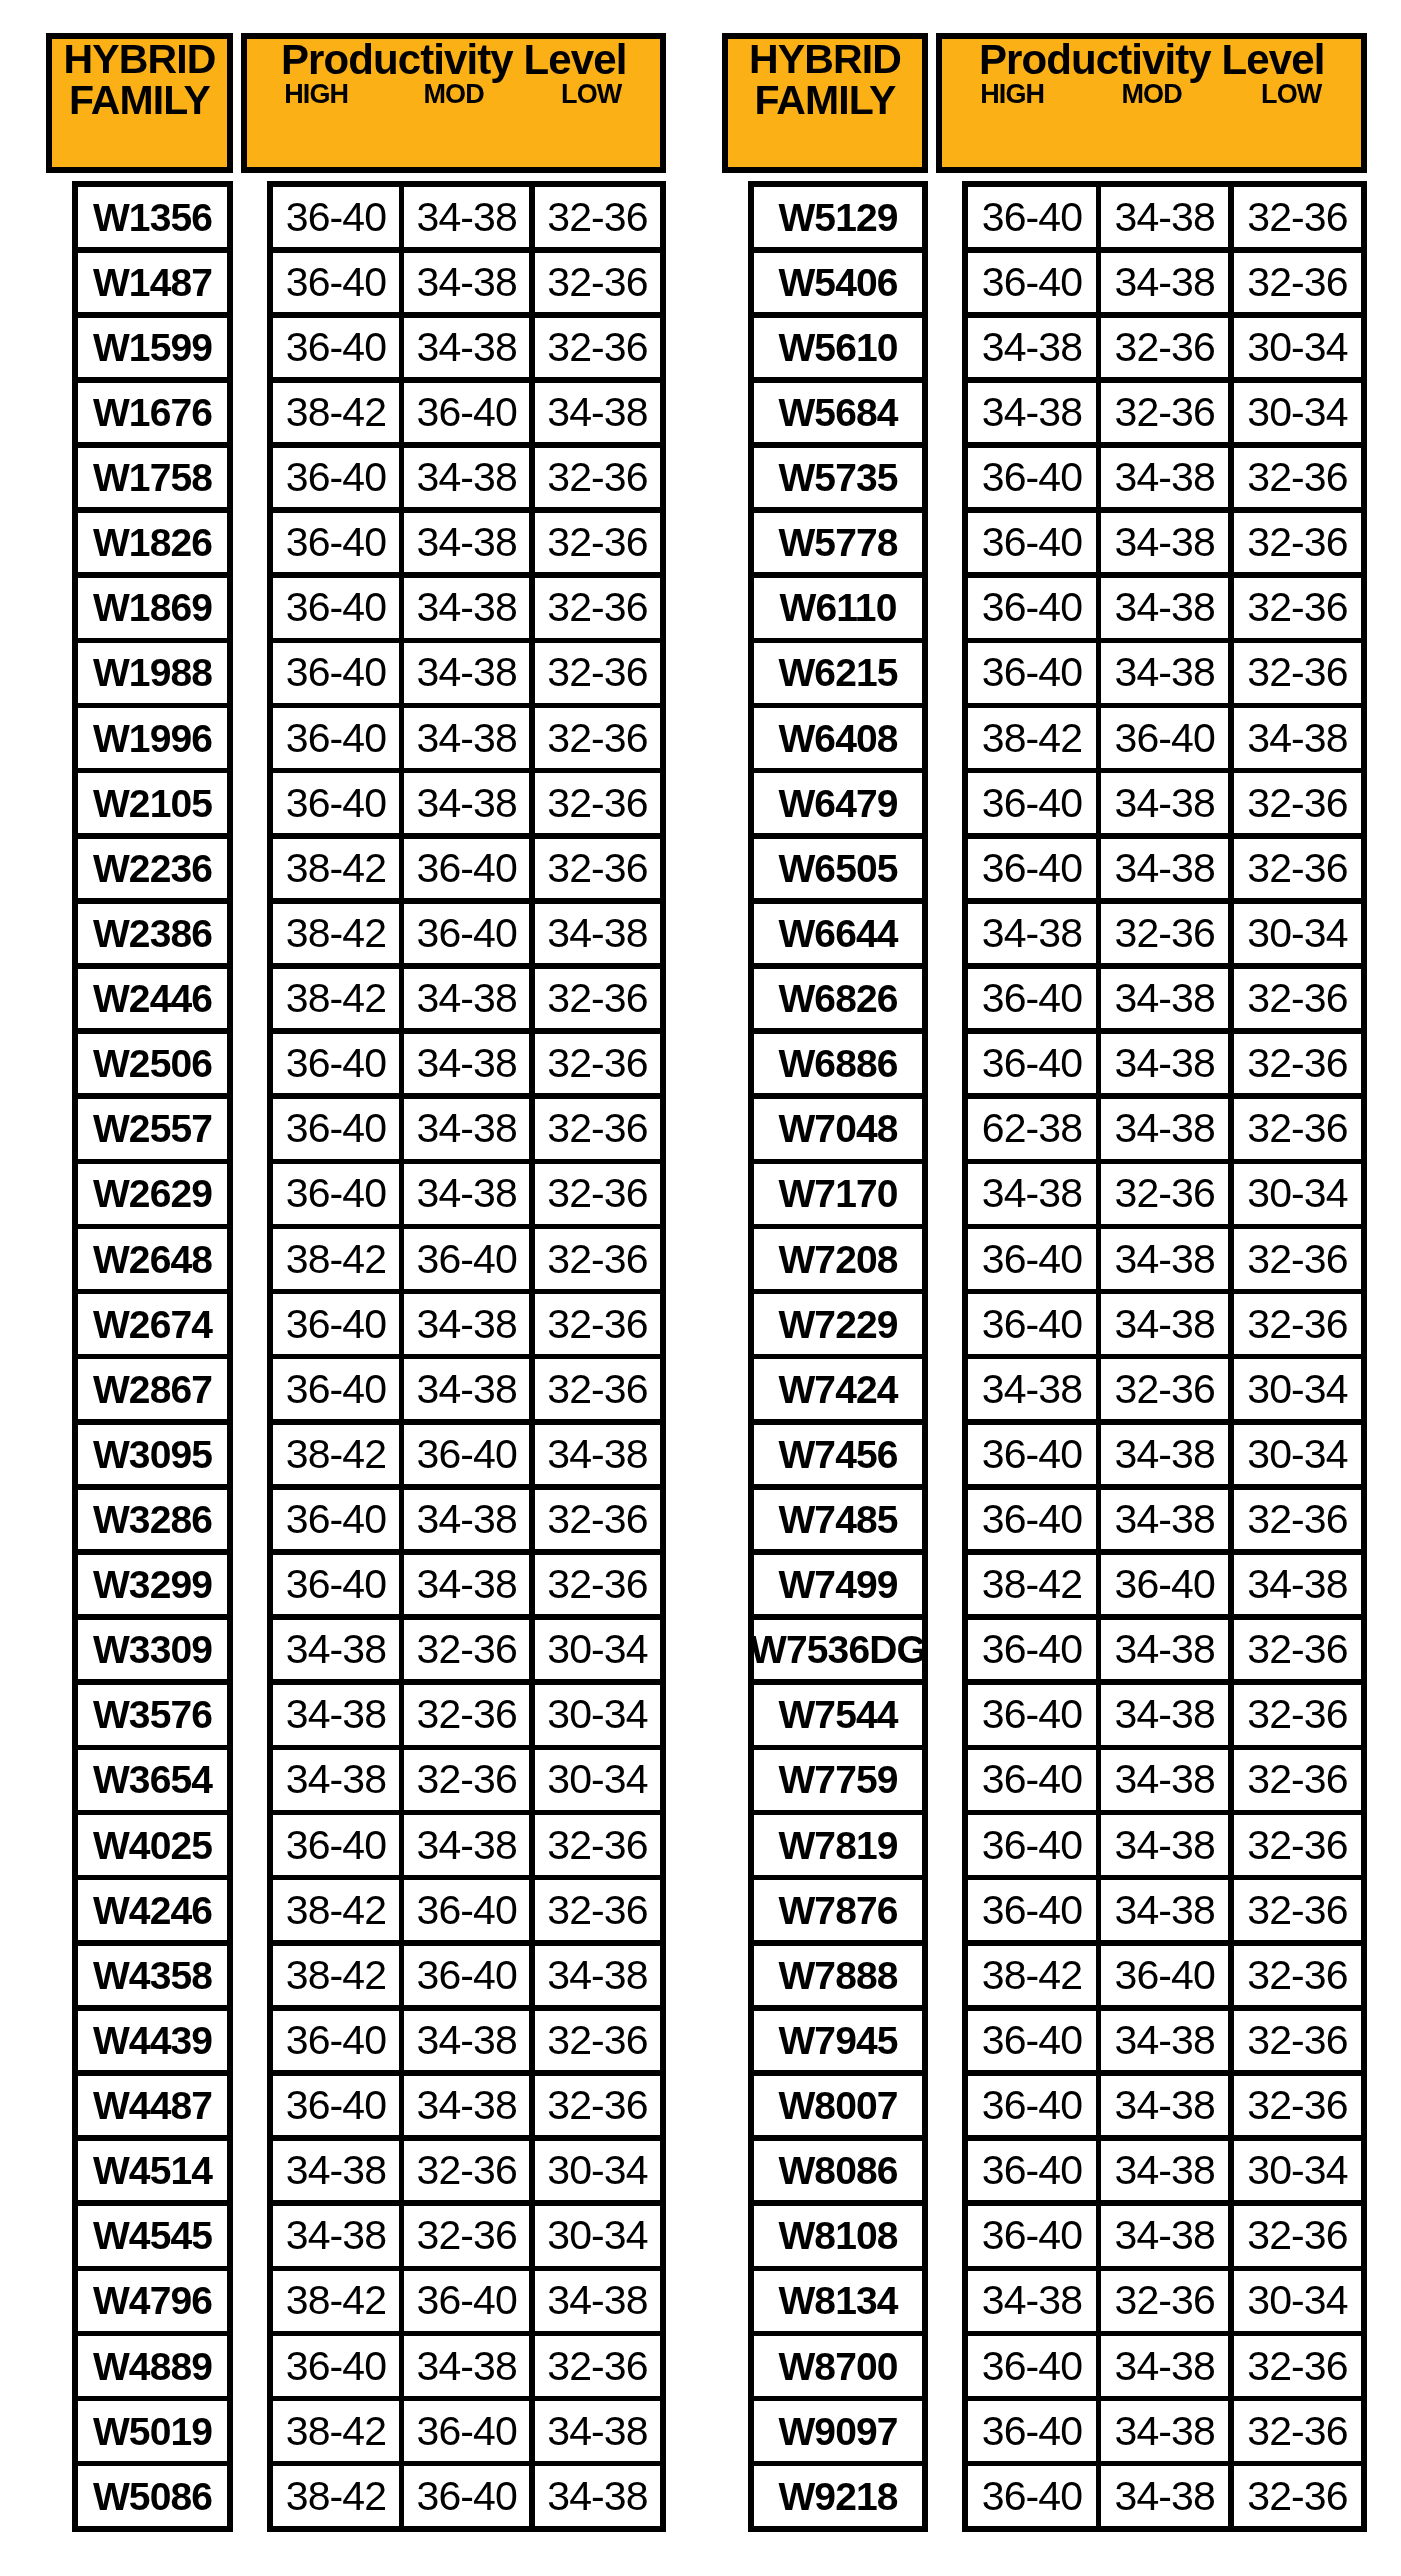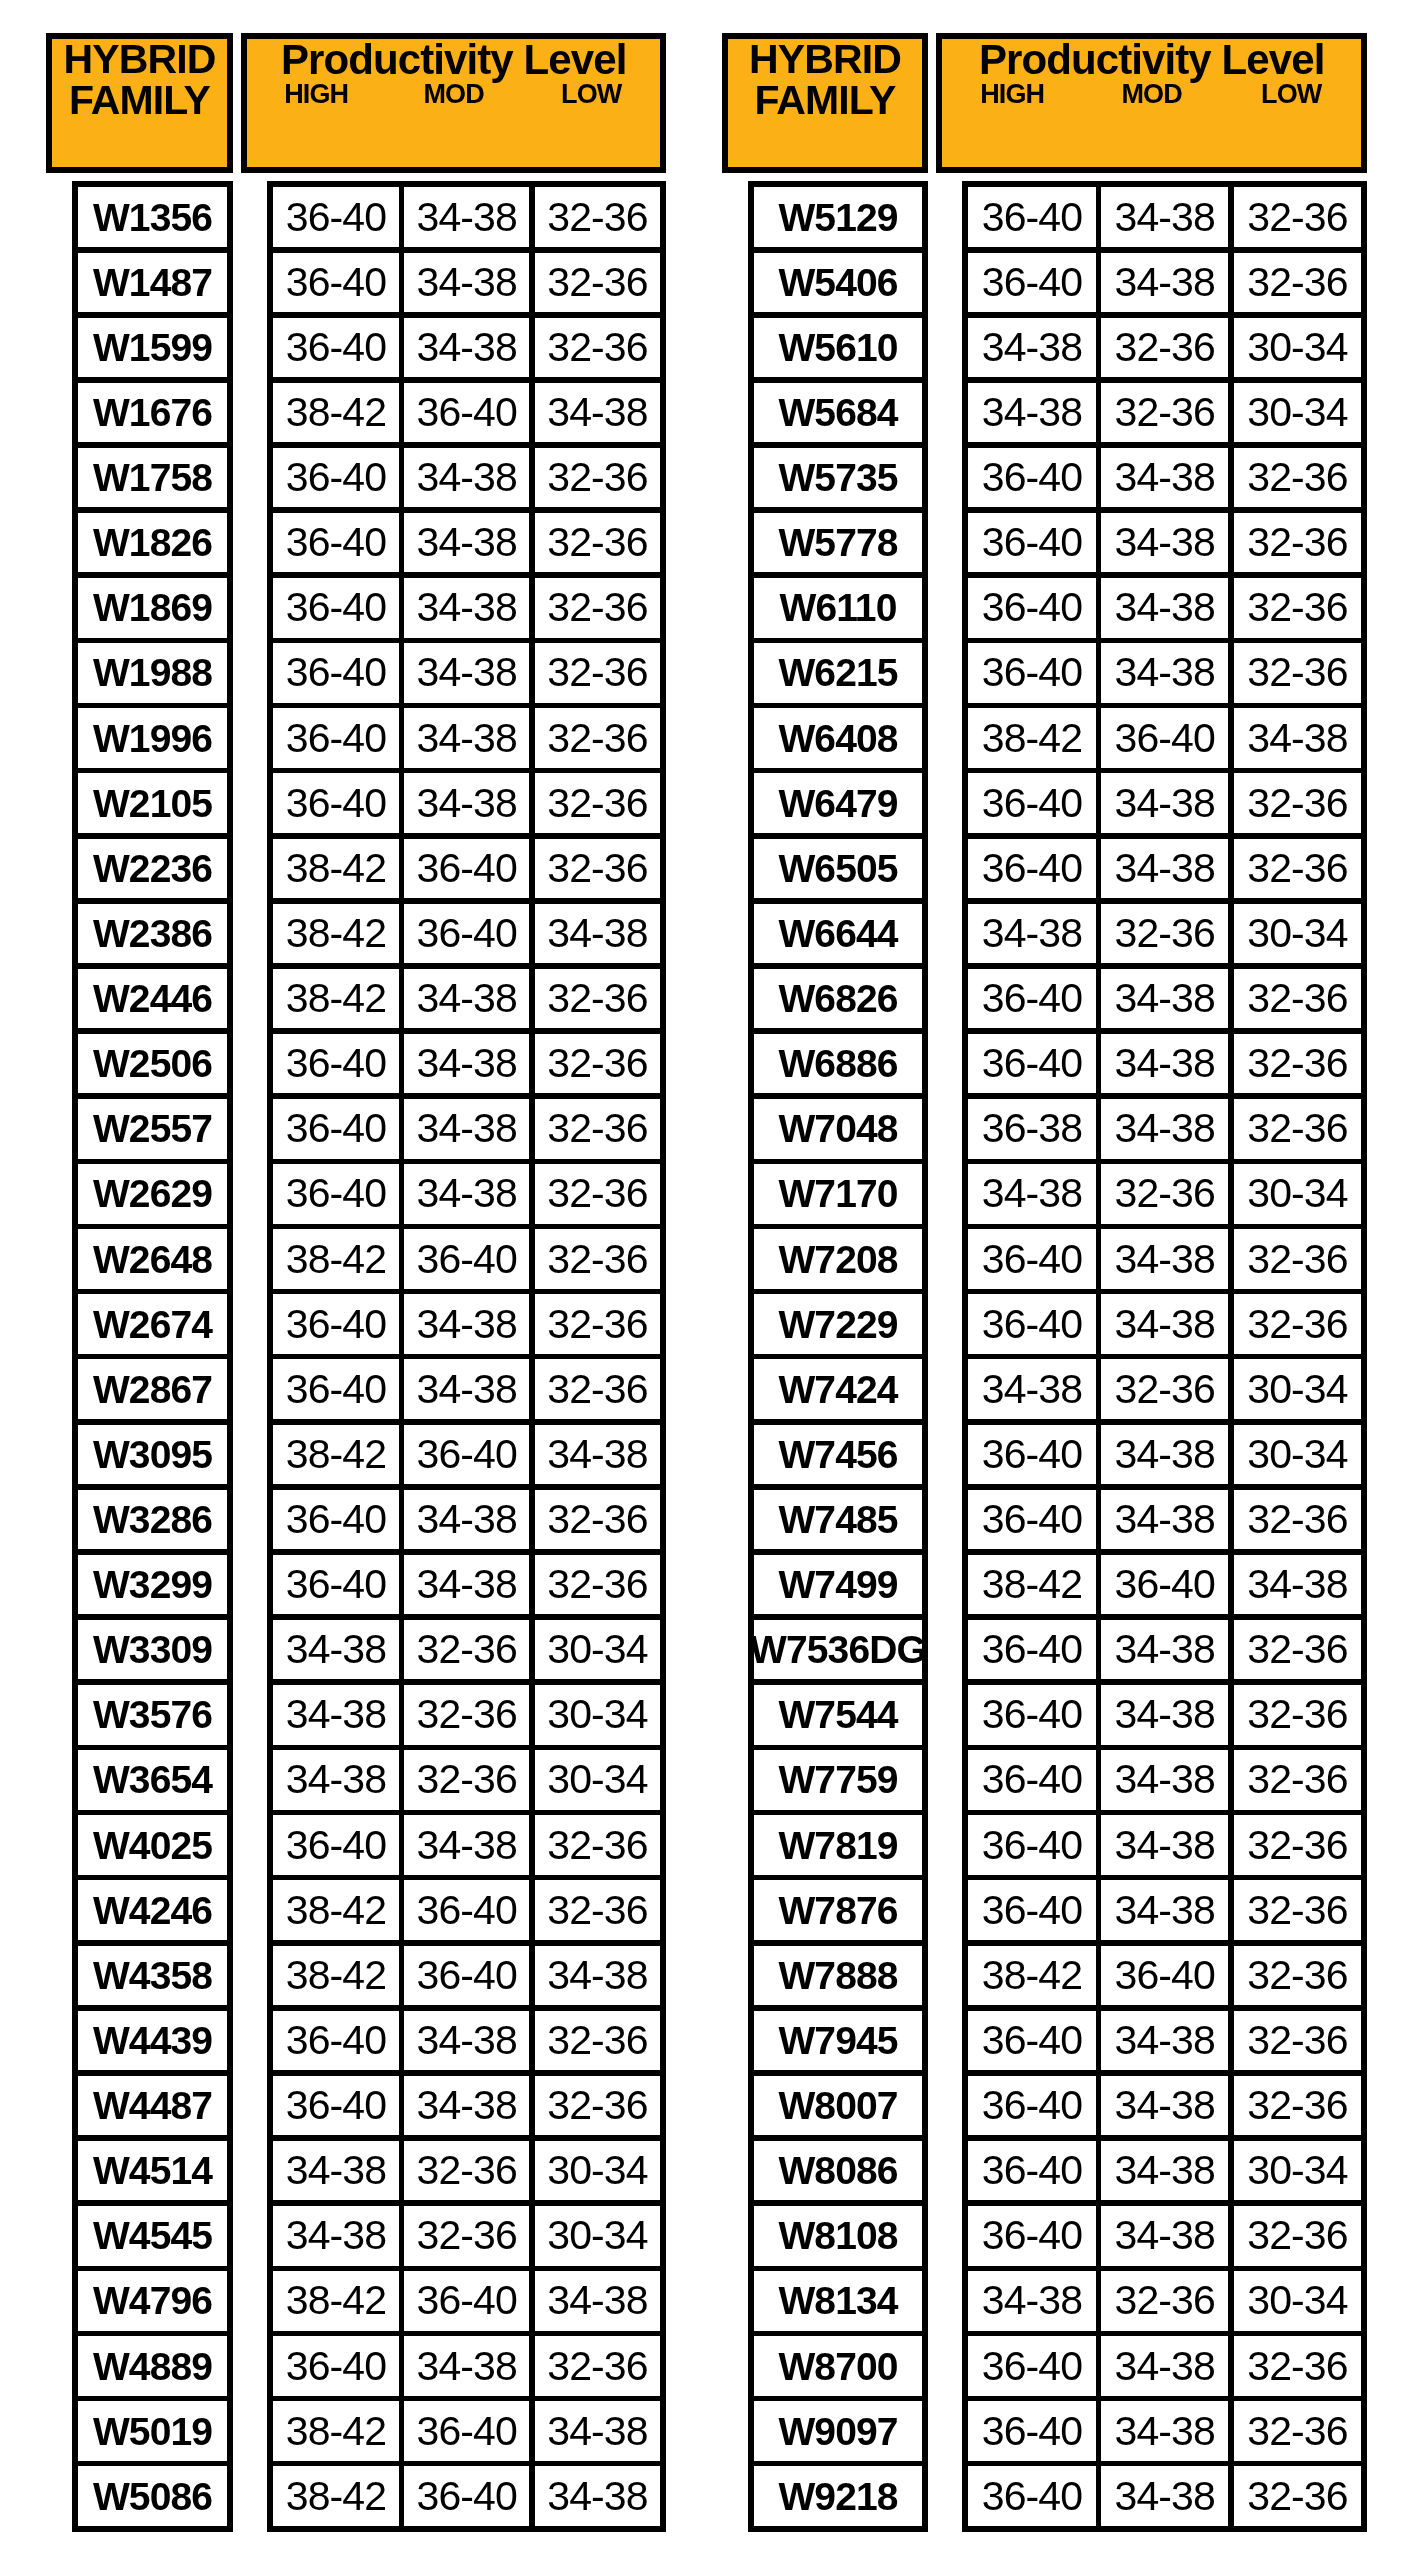--- a/index.html
+++ b/index.html
@@ -319,21 +319,21 @@
           <div class="cell val">32-36</div>
           <div class="cell val">34-38</div>
           <div class="cell val">32-36</div>
           <div class="cell val">30-34</div>
           <div class="cell val">36-40</div>
           <div class="cell val">34-38</div>
           <div class="cell val">32-36</div>
           <div class="cell val">36-40</div>
           <div class="cell val">34-38</div>
           <div class="cell val">32-36</div>
-          <div class="cell val">36-38</div>
+          <div class="cell val">62-38</div>
           <div class="cell val">34-38</div>
           <div class="cell val">32-36</div>
           <div class="cell val">34-38</div>
           <div class="cell val">32-36</div>
           <div class="cell val">30-34</div>
           <div class="cell val">36-40</div>
           <div class="cell val">34-38</div>
           <div class="cell val">32-36</div>
           <div class="cell val">36-40</div>
           <div class="cell val">34-38</div>

